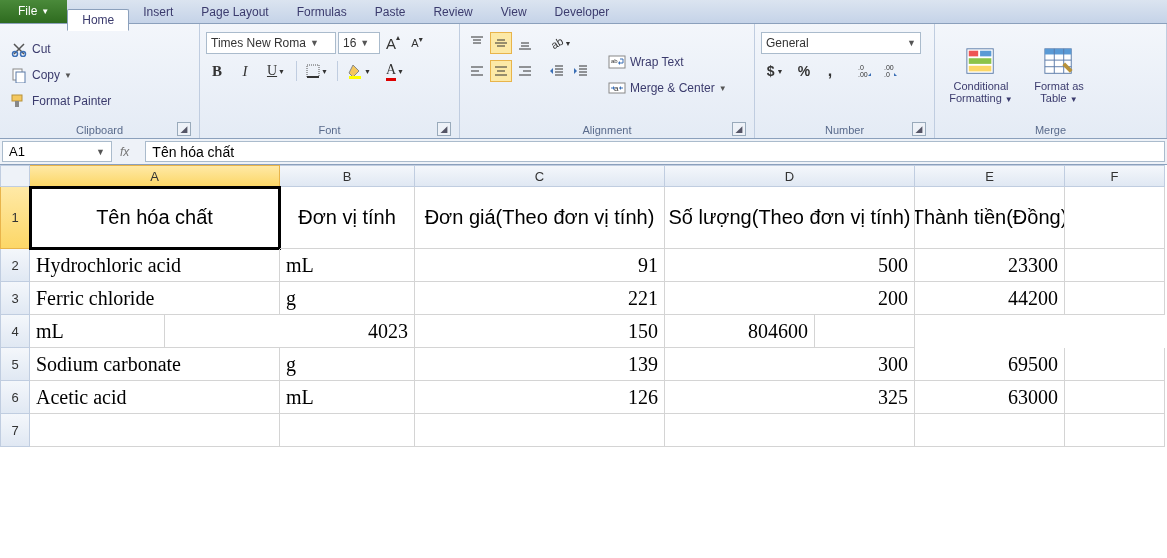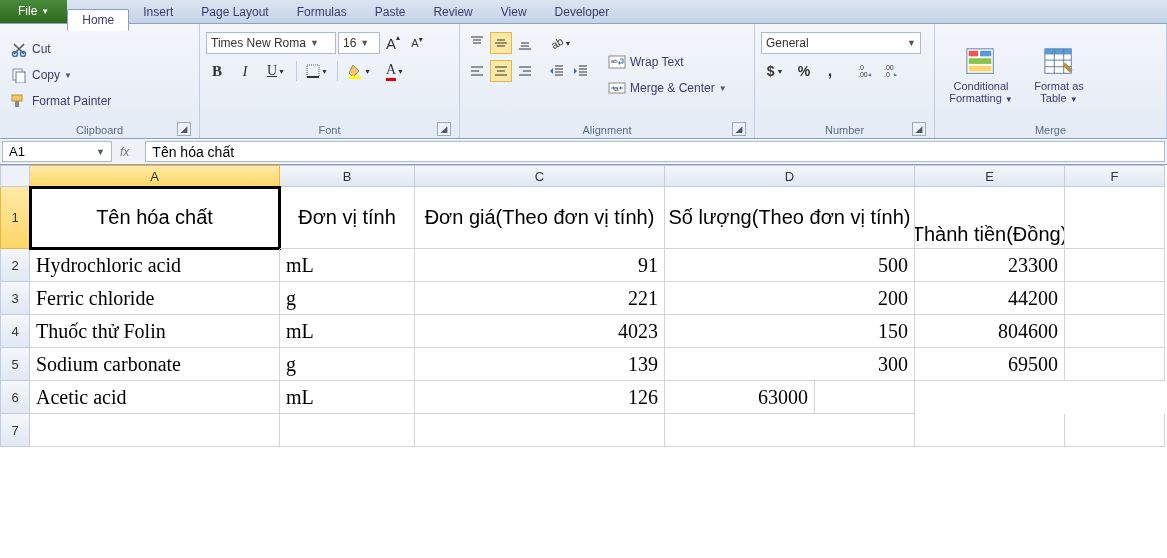--- a/index.html
+++ b/index.html
@@ -411,21 +411,21 @@
             <div>Đơn vị tính</div>
           </div>
           <div class="cell hdr" style="width: 250px; height: 62px;">
             <div>Đơn giá</div>
             <div>(Theo đơn vị tính)</div>
           </div>
           <div class="cell hdr" style="width: 250px; height: 62px;">
             <div>Số lượng</div>
             <div>(Theo đơn vị tính)</div>
           </div>
-          <div class="cell hdr" style="width: 150px; height: 62px; align-items: flex-end;">
+          <div class="cell hdr" style="width: 150px; height: 62px;">
             <div>Thành tiền</div>
             <div>(Đồng)</div>
           </div>
           <div class="cell" style="width: 100px; height: 62px;"></div>
         </div>
         <div class="cellrow">
           <div class="cell body" style="width: 250px; height: 33px;">Hydrochloric acid</div>
           <div class="cell body" style="width: 135px; height: 33px;">mL</div>
           <div class="cell body num" style="width: 250px; height: 33px;">91</div>
           <div class="cell body num" style="width: 250px; height: 33px;">500</div>
@@ -434,39 +434,39 @@
         </div>
         <div class="cellrow">
           <div class="cell body" style="width: 250px; height: 33px;">Ferric chloride</div>
           <div class="cell body" style="width: 135px; height: 33px;">g</div>
           <div class="cell body num" style="width: 250px; height: 33px;">221</div>
           <div class="cell body num" style="width: 250px; height: 33px;">200</div>
           <div class="cell body num" style="width: 150px; height: 33px;">44200</div>
           <div class="cell" style="width: 100px; height: 33px;"></div>
         </div>
         <div class="cellrow">
-          <div class="cell body" style="width: 250px; height: 33px;">Thuốc thử Folin</div>
           <div class="cell body" style="width: 135px; height: 33px;">mL</div>
           <div class="cell body num" style="width: 250px; height: 33px;">4023</div>
           <div class="cell body num" style="width: 250px; height: 33px;">150</div>
           <div class="cell body num" style="width: 150px; height: 33px;">804600</div>
           <div class="cell" style="width: 100px; height: 33px;"></div>
         </div>
         <div class="cellrow">
           <div class="cell body" style="width: 250px; height: 33px;">Sodium carbonate</div>
           <div class="cell body" style="width: 135px; height: 33px;">g</div>
           <div class="cell body num" style="width: 250px; height: 33px;">139</div>
           <div class="cell body num" style="width: 250px; height: 33px;">300</div>
           <div class="cell body num" style="width: 150px; height: 33px;">69500</div>
           <div class="cell" style="width: 100px; height: 33px;"></div>
         </div>
         <div class="cellrow">
           <div class="cell body" style="width: 250px; height: 33px;">Acetic acid</div>
           <div class="cell body" style="width: 135px; height: 33px;">mL</div>
           <div class="cell body num" style="width: 250px; height: 33px;">126</div>
+          <div class="cell body num" style="width: 250px; height: 33px;">325</div>
           <div class="cell body num" style="width: 150px; height: 33px;">63000</div>
           <div class="cell" style="width: 100px; height: 33px;"></div>
         </div>
         <div class="cellrow">
           <div class="cell" style="width: 250px; height: 33px;"></div>
           <div class="cell" style="width: 135px; height: 33px;"></div>
           <div class="cell" style="width: 250px; height: 33px;"></div>
           <div class="cell" style="width: 250px; height: 33px;"></div>
           <div class="cell" style="width: 150px; height: 33px;"></div>
           <div class="cell" style="width: 100px; height: 33px;"></div>

